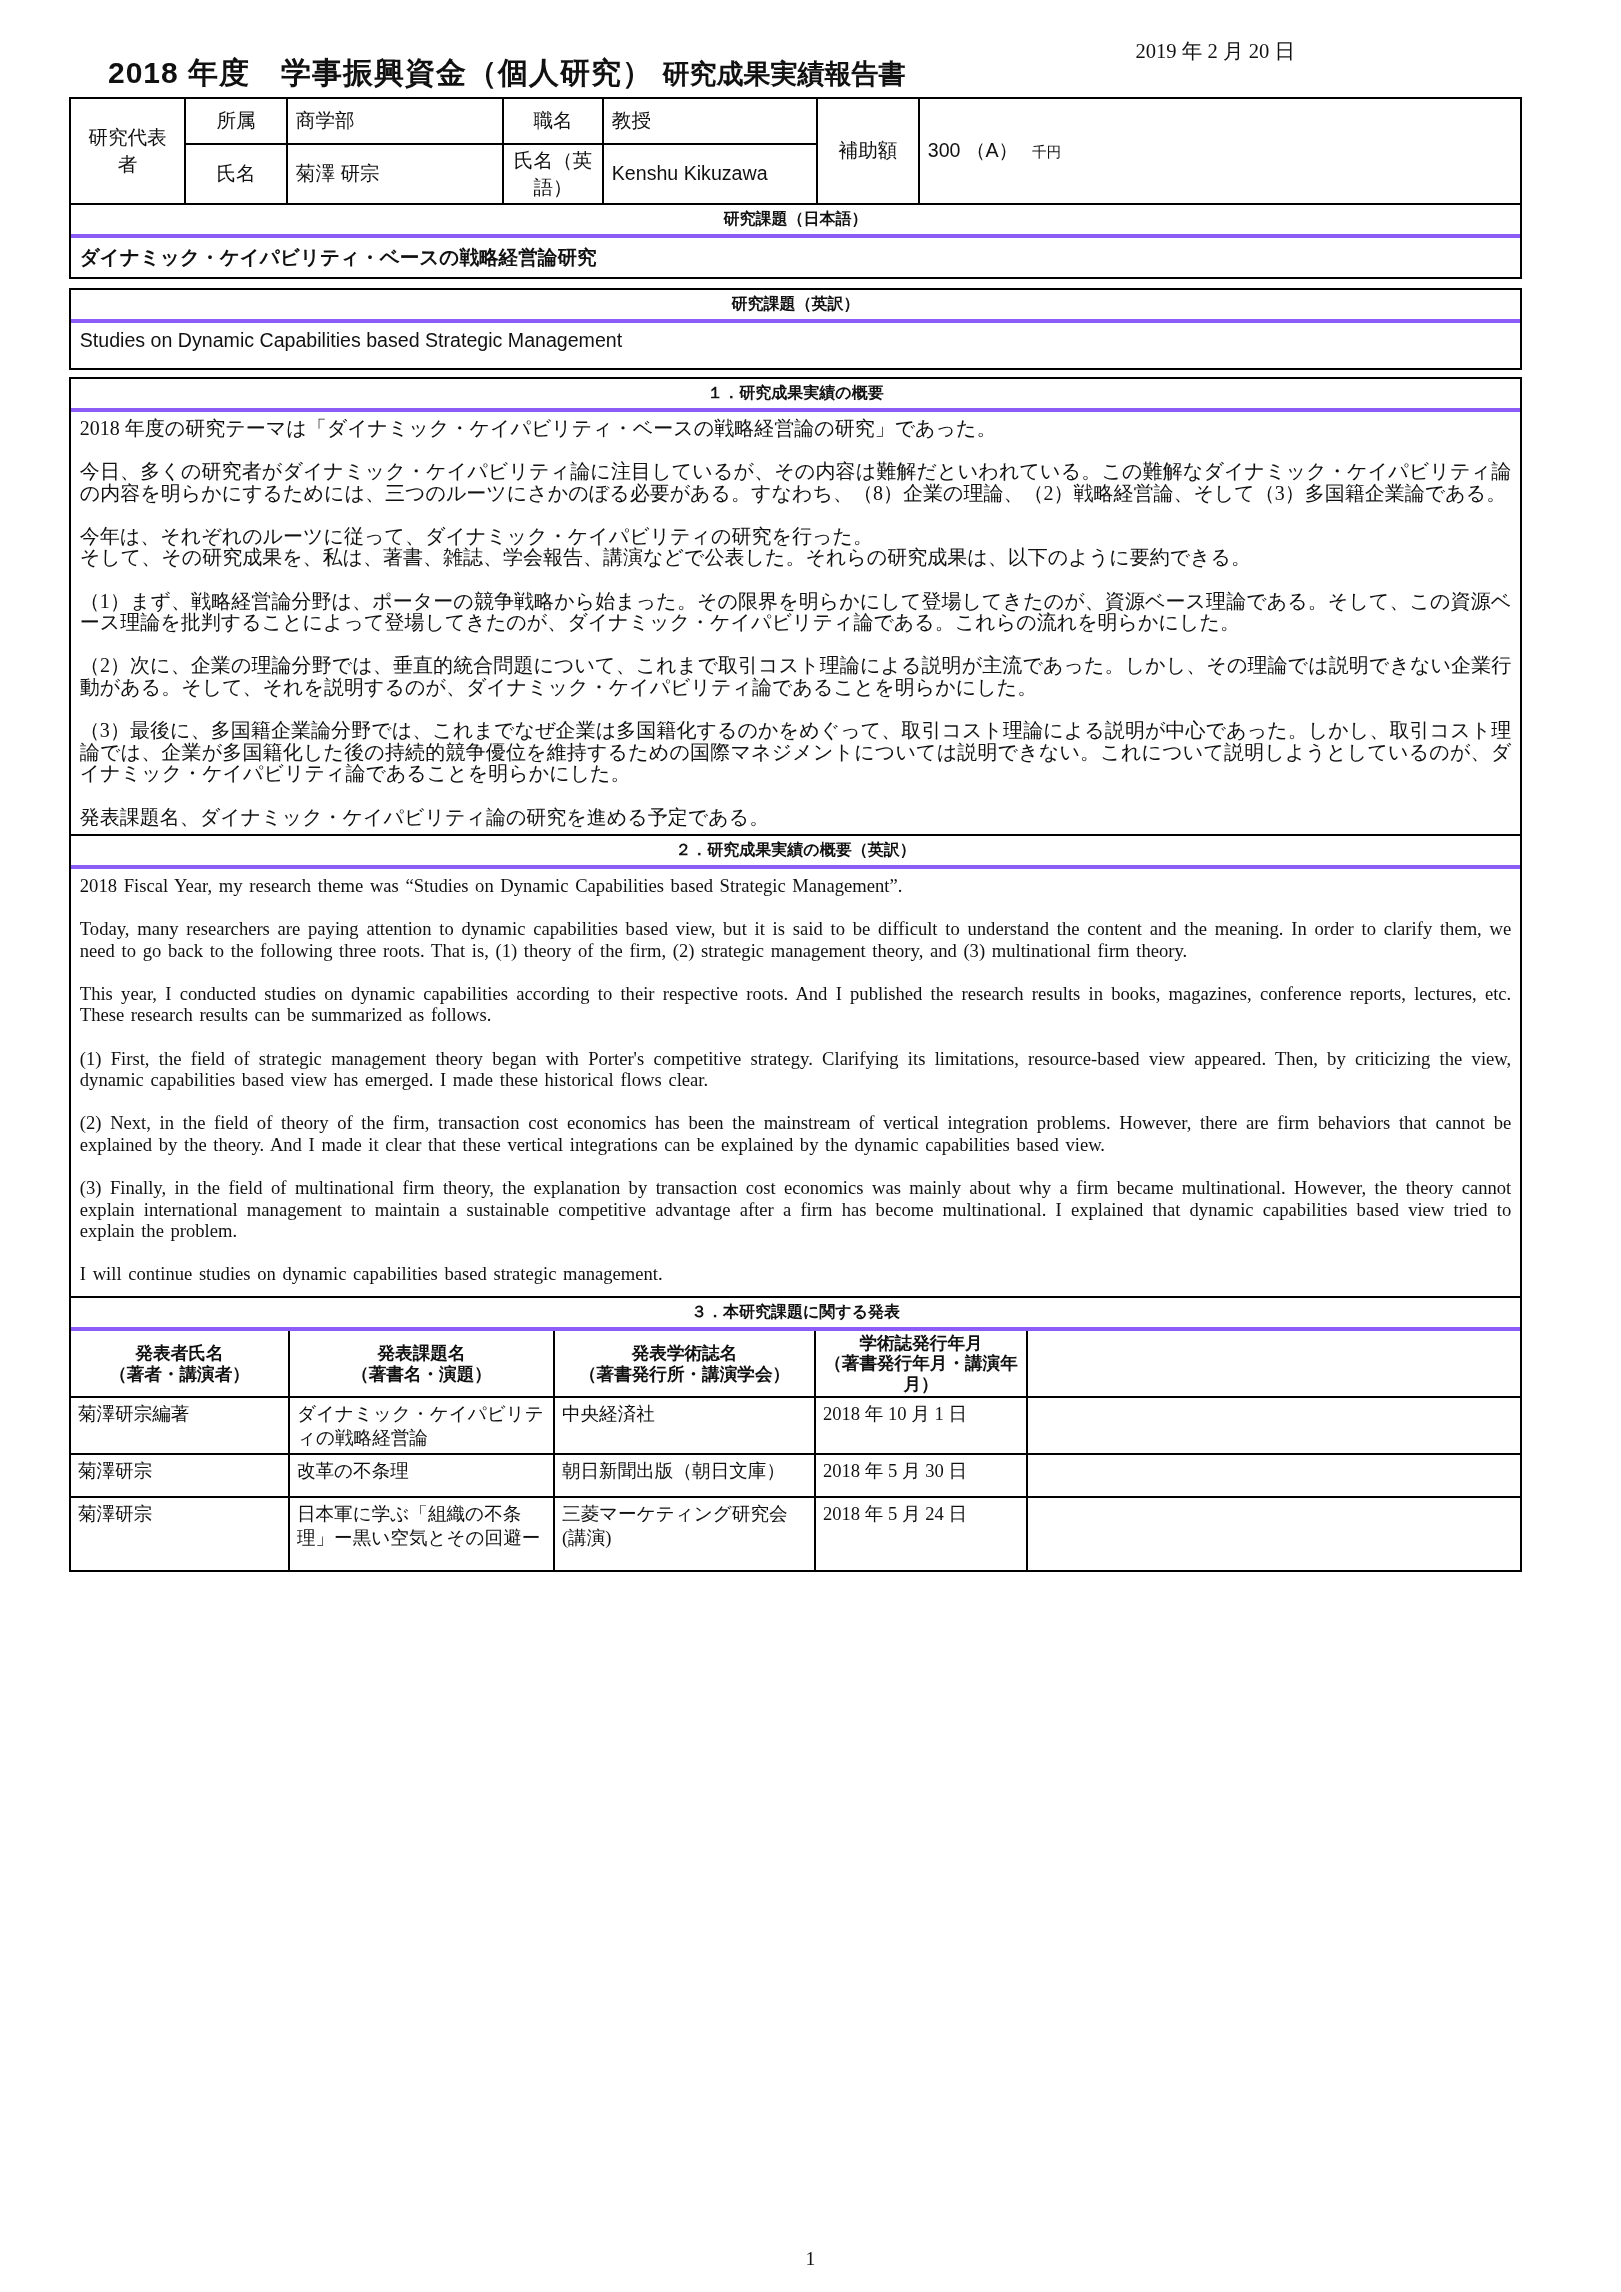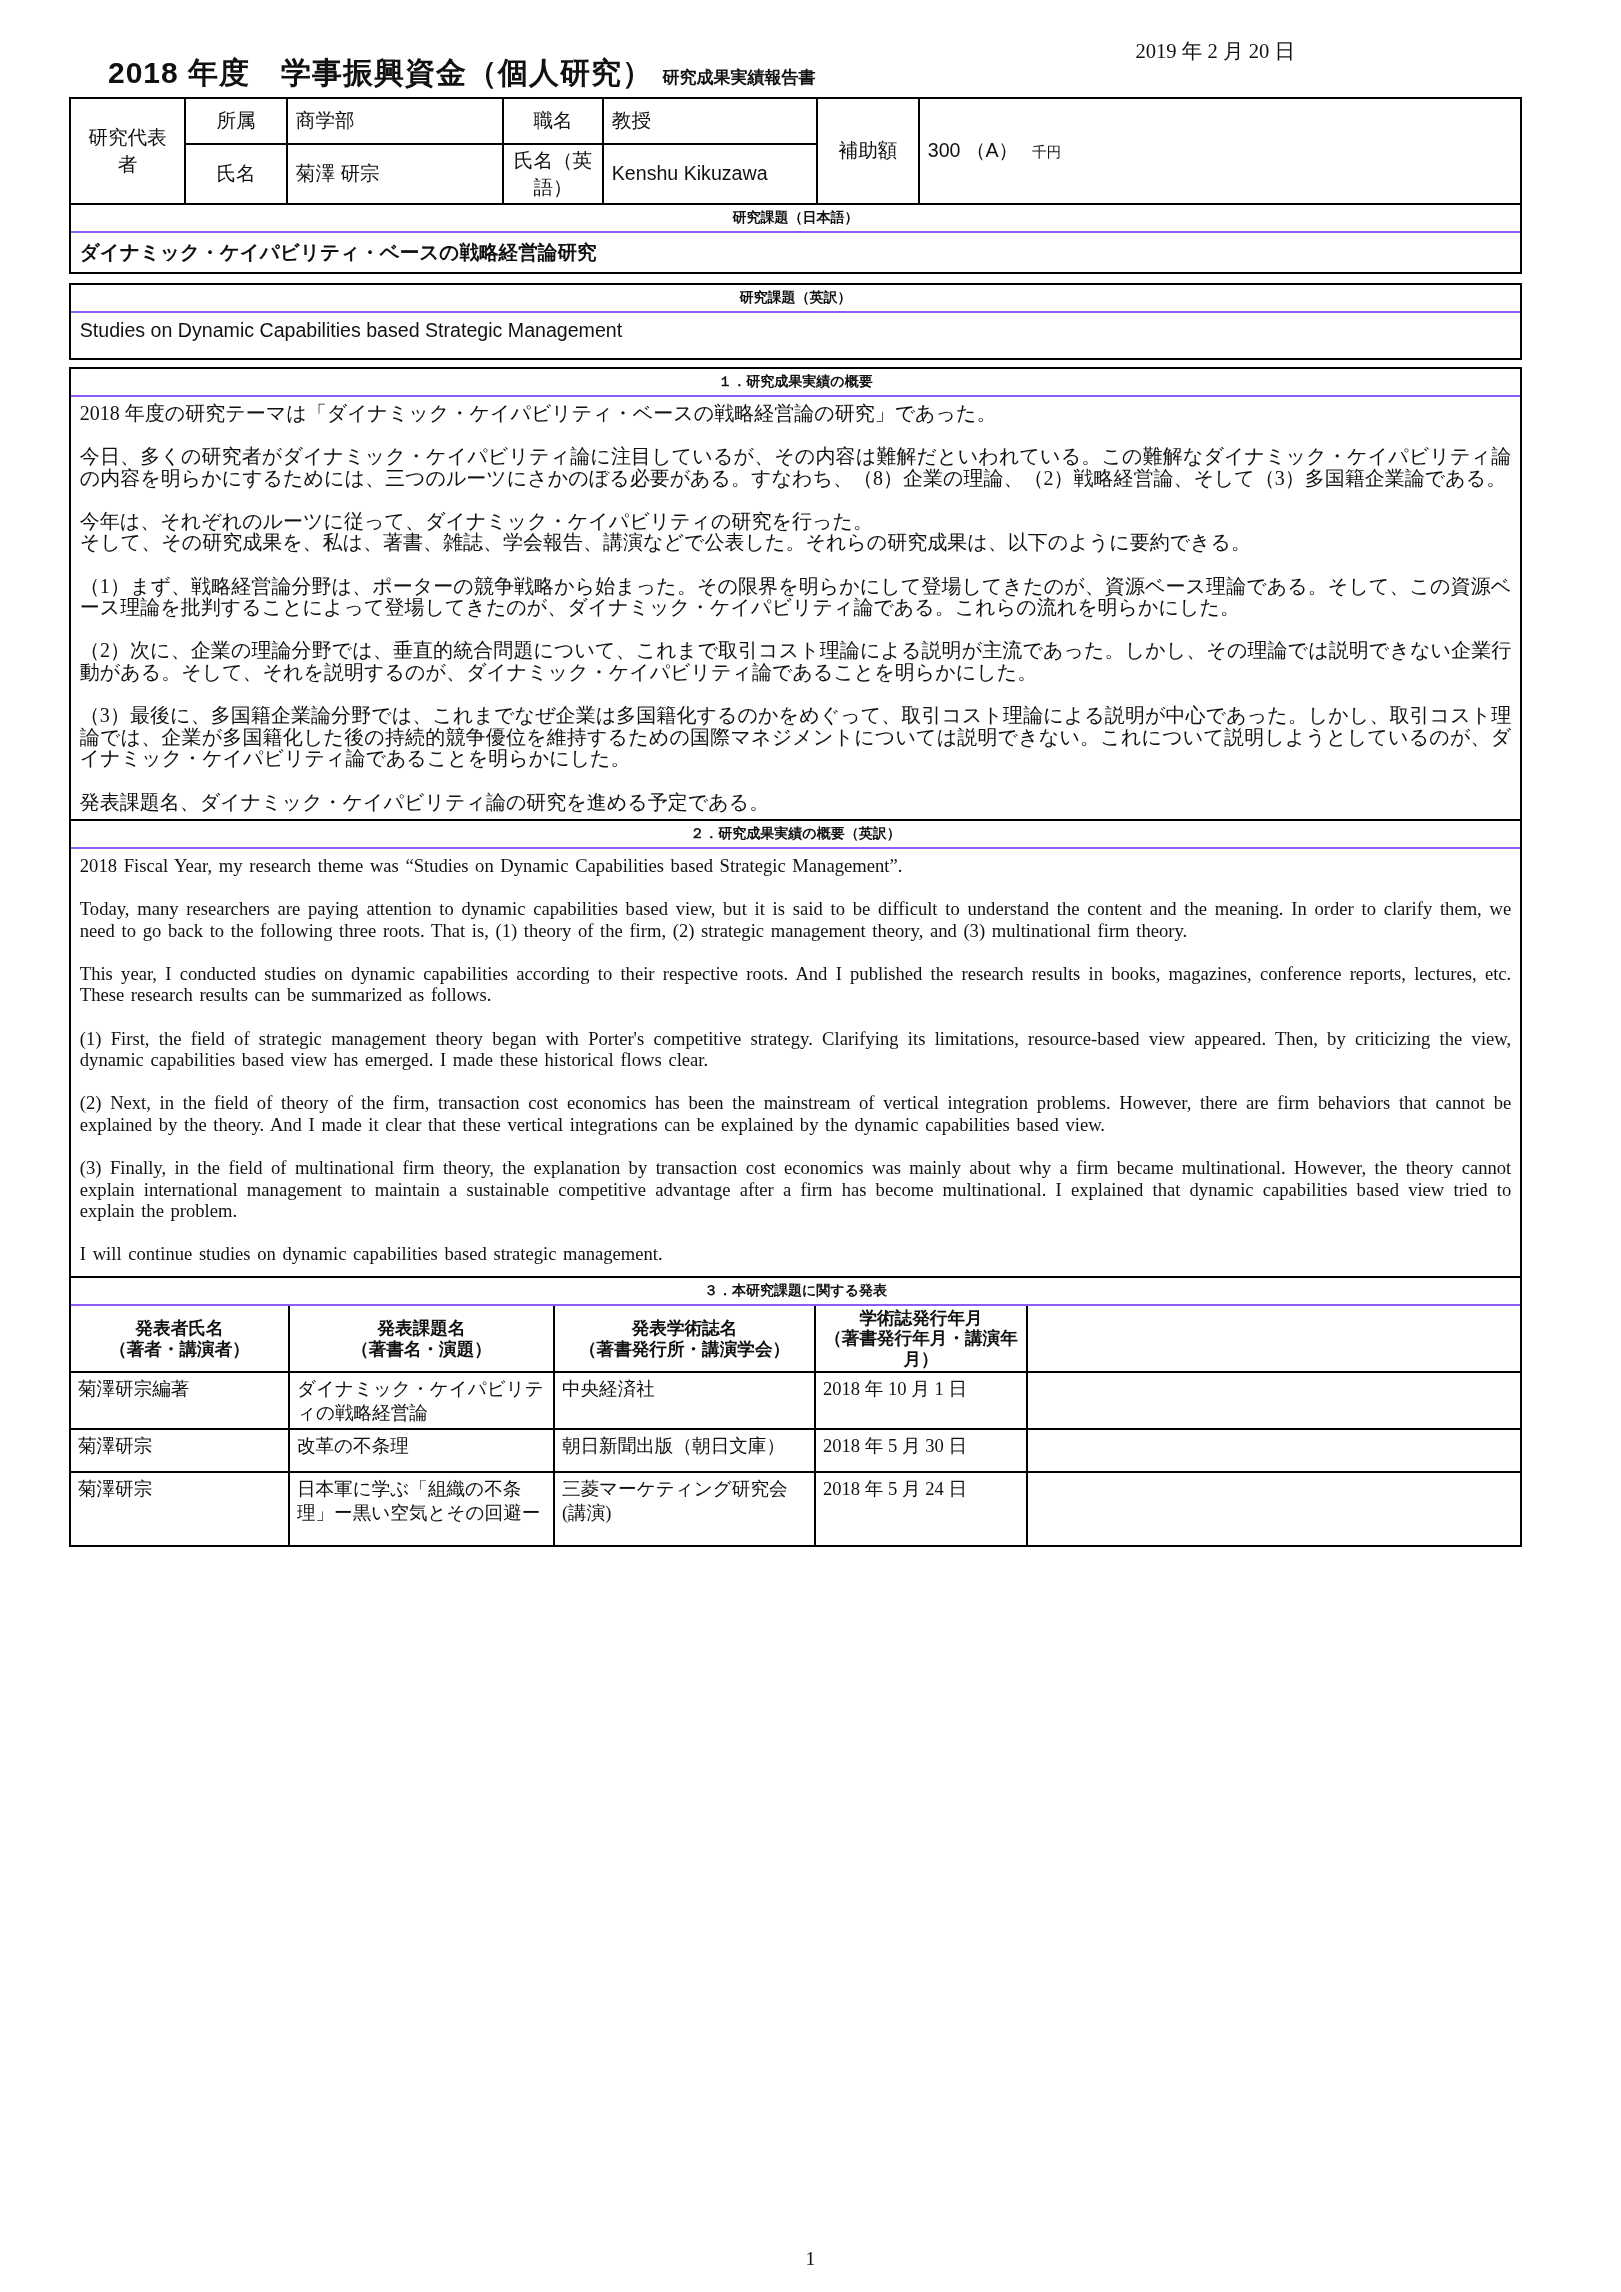--- a/index.html
+++ b/index.html
@@ -18,42 +18,42 @@
   .doc-date {
     position: absolute; top: 2px; right: 227px;
     font-family: "Liberation Serif", "DejaVu Serif", serif;
     font-size: 20.6px;
   }
   .doc-title {
     position: absolute; left: 39px; bottom: 0;
     font-weight: bold; font-size: 30px; letter-spacing: 1px;
     white-space: nowrap;
   }
-  .doc-title .doc-title-suffix { font-size: 17px; letter-spacing: 0; }
+  .doc-title .doc-title-suffix { font-size: 27px; letter-spacing: 0; }
 
   
   .block { border: 2.9px solid #000; }
   .gap-10 { margin-top: 9.8px; }
   .gap-12 { margin-top: 7px; font-family: Liberation Serif, serif; }
 
   table.grid, table.pub {
     width: 100%; border-collapse: collapse; border-style: hidden; table-layout: fixed;
   }
   table.grid td, table.pub td, table.pub th { border: 2px solid #000; }
 
   
   .grid td { font-size: 19.6px; padding: 2px 7.8px; vertical-align: middle; }
   .grid tr { height: 45px; }
   .cell-label { text-align: center; padding: 2px 2px; }
   .unit { font-size: 14.7px; margin-left: 13.7px; }
 
   
   .sec-header {
-    border-top: 2.9px solid #000; border-bottom: 2px solid #8b5cf6;
-    text-align: center; font-weight: bold; font-size: 14px;
+    border-top: 2.9px solid #000; border-bottom: 4px solid #8b5cf6;
+    text-align: center; font-weight: bold; font-size: 16px;
     padding: 3.9px 0;
   }
   .block > .sec-header:first-child { border-top: none; }
   .sec-body { padding: 5.9px 8.8px; font-size: 19.6px; }
   .theme-body { height: 39px; font-weight: bold; }
   .theme-body-en { height: 45px; }
 
   .ja-text { min-height: 408px; font-size: 20px; line-height: 21.6px; text-align: justify; }
   .en-text { min-height: 427px; font-size: 18.6px; line-height: 21.6px; text-align: justify; word-spacing: 2px; }
   .para { white-space: pre-line; }

